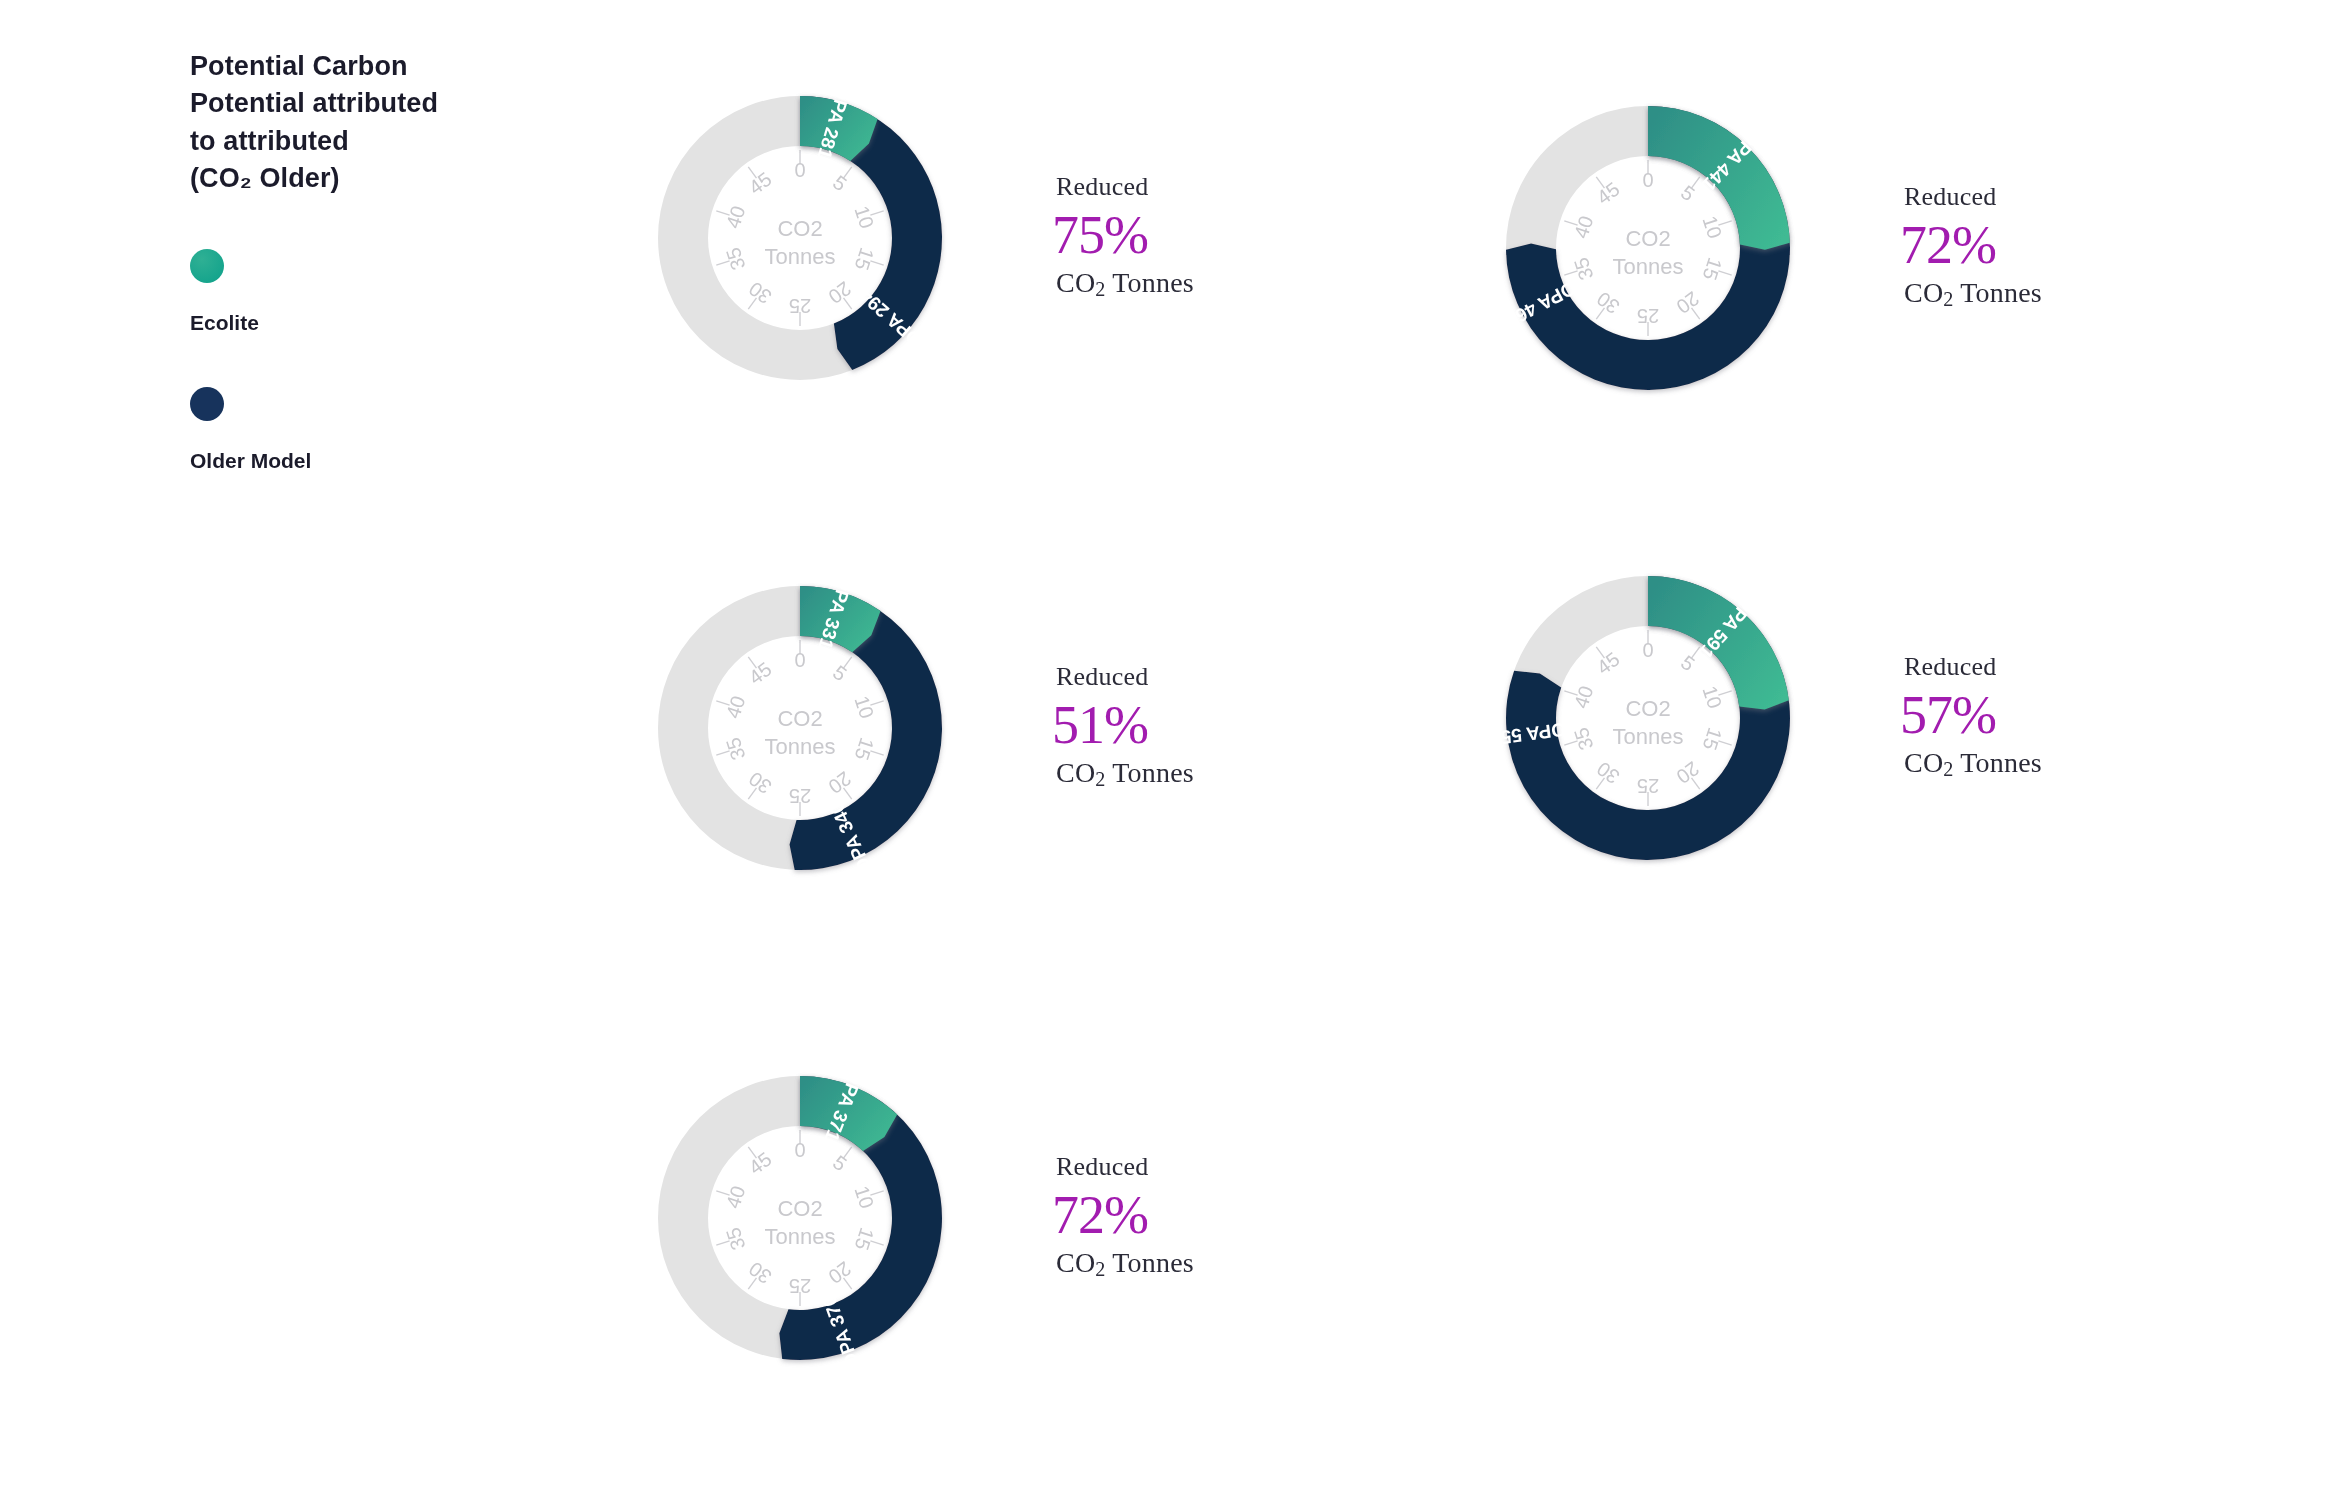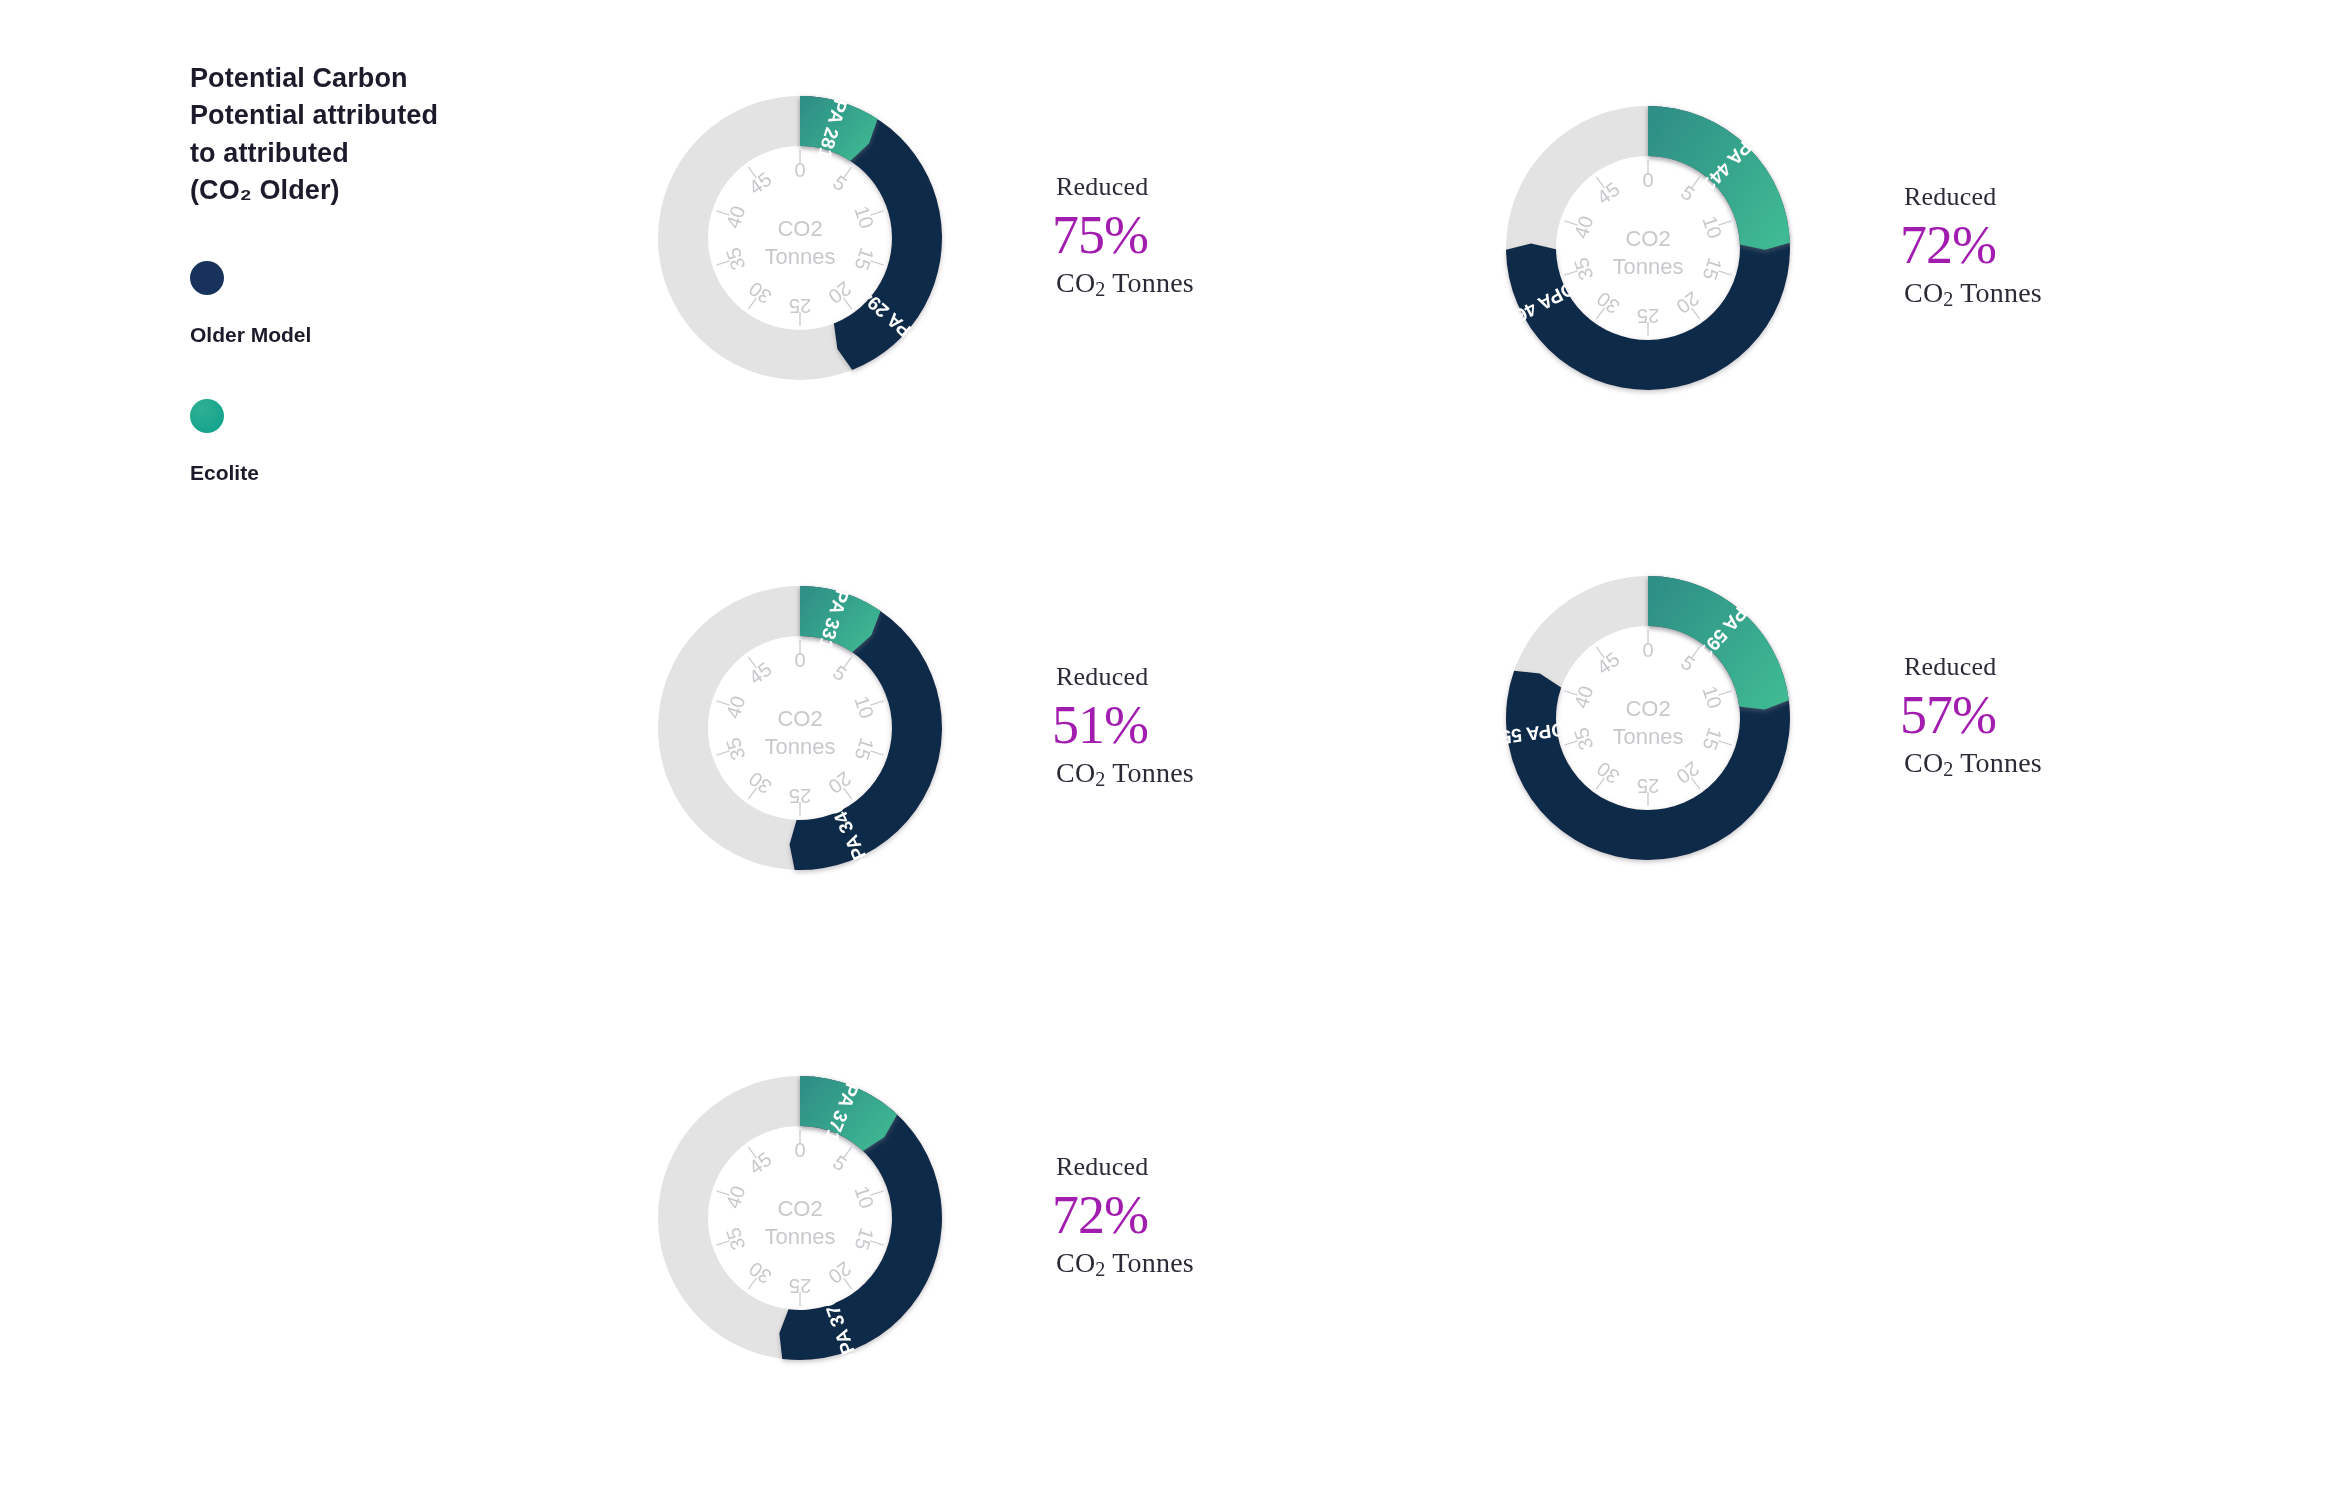--- a/index.html
+++ b/index.html
@@ -11,21 +11,21 @@
   }
   #page {
     position: relative;
     width: 2341px; height: 1507px;
     background: #ffffff;
   }
 
   
   #legend {
     position: absolute;
-    left: 190px; top: 60px;
+    left: 190px; top: 48px;
     width: 330px;
   }
   #legend-title {
     font-size: 27px;
     line-height: 1.38;
     font-weight: bold;
     color: #1b1b2b;
     letter-spacing: .1px;
   }
   .legend-entry { margin-top: 52px; }
@@ -90,27 +90,27 @@
 
   <div id="legend">
     <div id="legend-title">
       <div>Potential Carbon</div>
       <div>Potential attributed</div>
       <div>to attributed</div>
       <div>(CO₂ Older)</div>
     </div>
 
     <div class="legend-entry">
+      <span class="legend-dot green"></span>
+      <div class="legend-label">Ecolite</div>
+    </div>
+
+    <div class="legend-entry">
       <span class="legend-dot navy"></span>
       <div class="legend-label">Older Model</div>
-    </div>
-
-    <div class="legend-entry">
-      <span class="legend-dot green"></span>
-      <div class="legend-label">Ecolite</div>
     </div>
   </div>
 
   <div id="gauges-root">
       <div class="gauge-card" style="left: 600px; top: 38px;">
         <div class="gauge-wrap">
           <svg viewBox="0 0 400 400">
             <defs>
               <linearGradient id="grad-opa-281-294" x1="0" y1="0.15" x2="1" y2="0.85">
                 <stop offset="0%" stop-color="#2e8f86"></stop>

